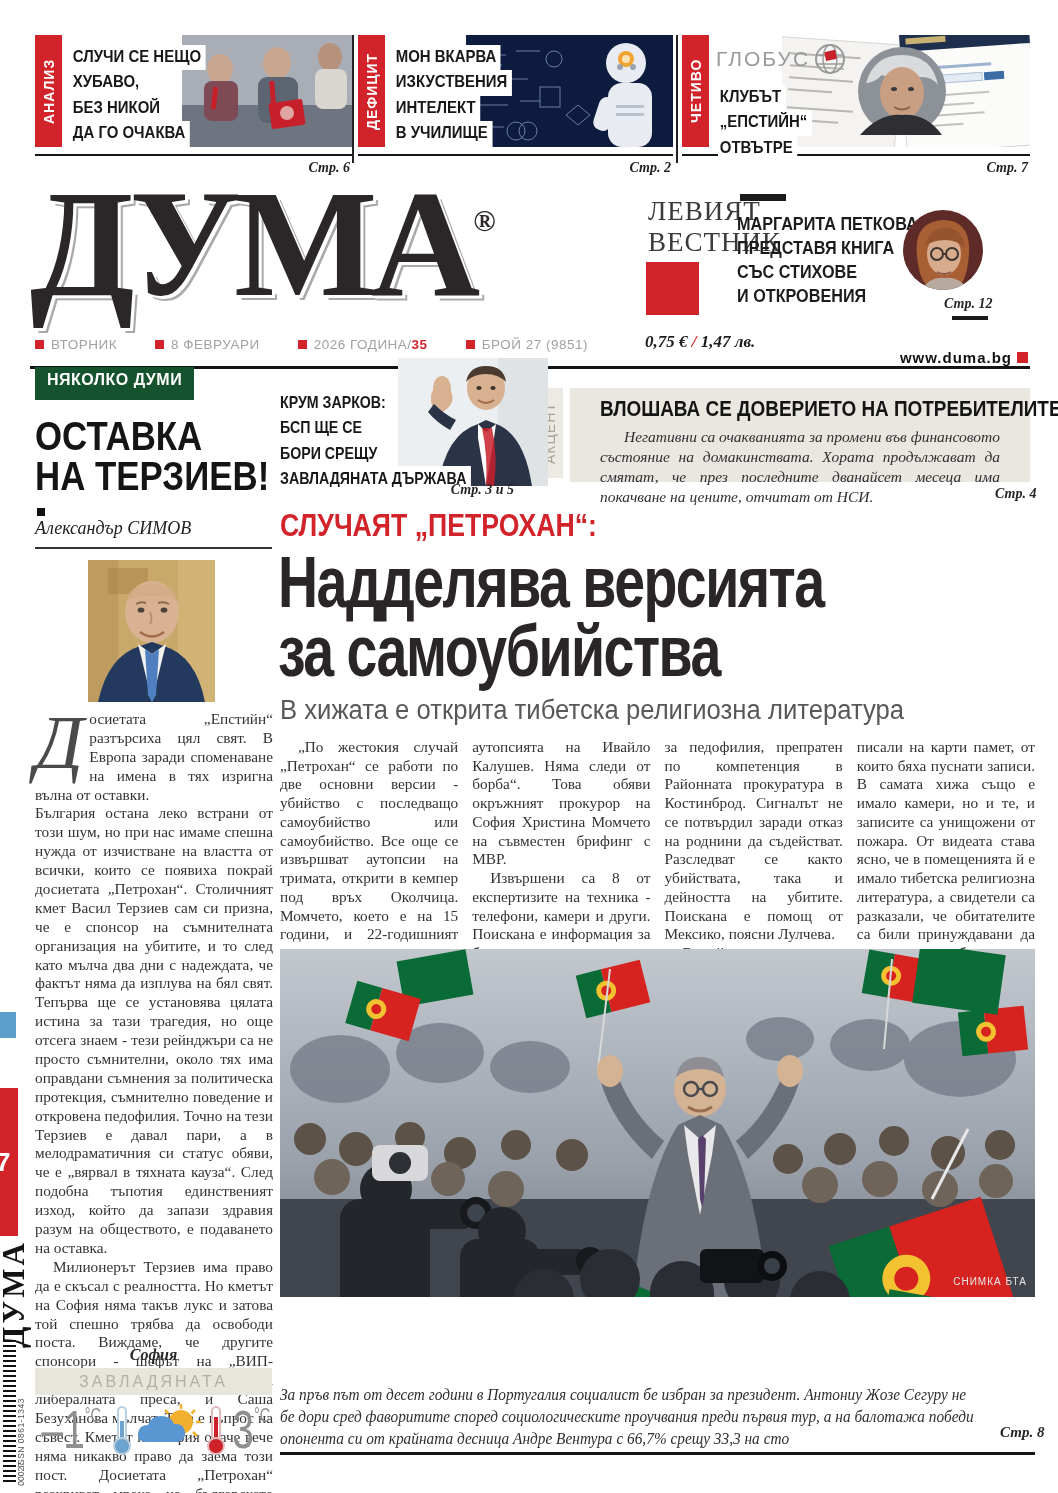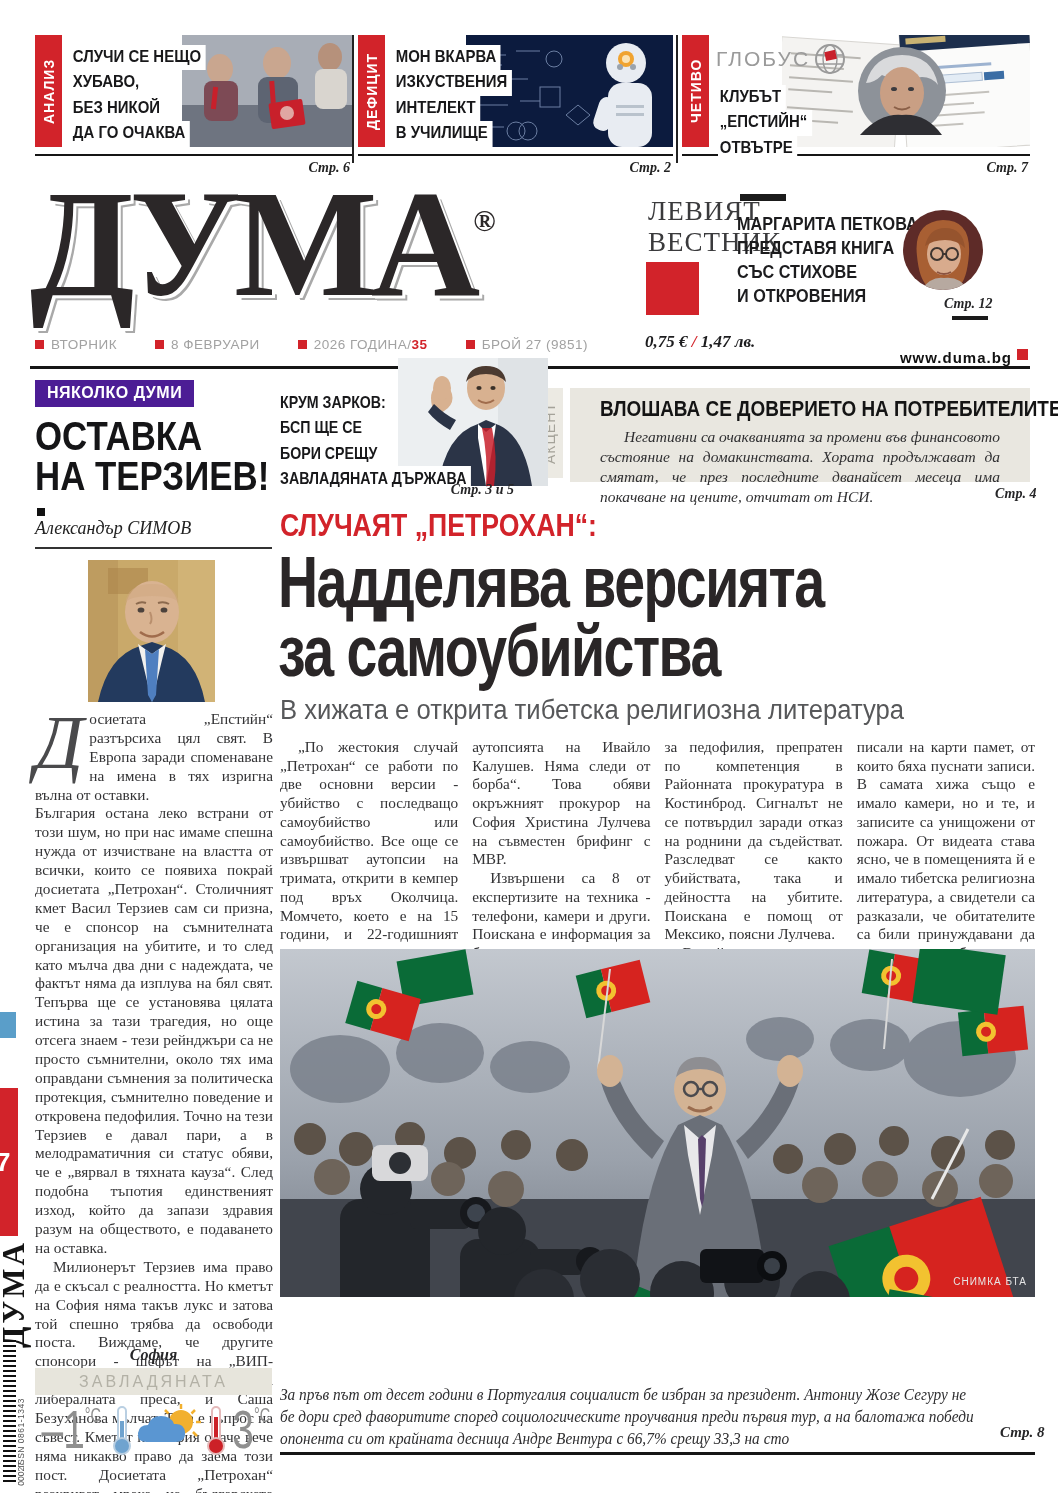--- a/index.html
+++ b/index.html
@@ -35,26 +35,26 @@
 
   
   .dateline{position:absolute;left:35px;top:337px;display:flex;gap:38px;align-items:center;
       font-family:"Liberation Sans",sans-serif;font-size:13.5px;color:#a2a2a2;letter-spacing:.5px;}
   .dateline .itm{display:flex;align-items:center;gap:7px;}
   .rsq{width:9px;height:9px;background:#d2232a;display:inline-block;}
   .dl-red{color:#d2232a;font-weight:bold;}
   .price{position:absolute;left:645px;top:332px;font-weight:bold;font-style:italic;font-size:17px;color:#1d1d1f;}
   .price .sep{color:#d2232a;font-weight:bold;}
   .www{position:absolute;right:30px;top:349px;font-family:"Liberation Sans",sans-serif;font-weight:bold;
-       font-size:15px;letter-spacing:1px;color:#111;display:flex;align-items:flex-start;gap:5px;}
+       font-size:15px;letter-spacing:1px;color:#111;display:flex;align-items:center;gap:5px;}
   .main-rule{position:absolute;left:30px;top:366px;width:1000px;height:3px;background:#151515;}
 
   
-  .op-kicker{position:absolute;left:35px;top:380px;background:#4c1d95;color:#fff;
-      font-family:"Liberation Sans",sans-serif;font-weight:bold;font-size:16px;letter-spacing:.5px;padding:4px 12px 5px;}
+  .op-kicker{position:absolute;left:35px;top:367px;background:#14532d;color:#fff;
+      font-family:"Liberation Sans",sans-serif;font-weight:bold;font-size:16px;letter-spacing:.5px;padding:4px 12px 11px;}
   .op-title{position:absolute;left:35px;top:416px;font-family:"Liberation Sans",sans-serif;font-weight:bold;
       font-size:41px;line-height:.98;color:#151517;transform:scaleX(.85);transform-origin:left top;white-space:pre-line;}
   .op-bullet{position:absolute;left:37px;top:508px;width:8px;height:8px;background:#111;}
   .op-author{position:absolute;left:35px;top:518px;font-style:italic;font-size:18px;color:#222;}
   .op-rule{position:absolute;left:35px;top:547px;width:237px;height:2px;background:#333;}
   .op-photo{position:absolute;left:88px;top:560px;width:127px;height:142px;}
   .op-body{position:absolute;left:35px;top:710px;width:238px;font-size:15.3px;line-height:1.235;
       text-align:justify;color:#333335;}
   .op-body p{margin:0;}
   .op-body p + p{text-indent:18px;}
@@ -405,21 +405,21 @@
 
   <div class="lead-kicker">СЛУЧАЯТ „ПЕТРОХАН“:</div>
   <div class="lead-head">Надделява версията
 за самоубийства</div>
   <div class="lead-sub">В хижата е открита тибетска религиозна литература</div>
   <div class="lead-cols">
     <div class="col">
         <p>„По жестокия случай „Петрохан“ се работи по две основни версии - убийство с последващо самоубийство или самоубийство. Все още се извършват аутопсии на тримата, открити в кемпер под връх Околчица. Момчето, което е на 15 години, и 22-годишният мъж са с куршуми в главата. Детето е било клекнало и със сплетени пръсти. Все още тече</p>
       </div>
     <div class="col no-indent">
-        <p>аутопсията на Ивайло Калушев. Няма следи от борба“. Това обяви окръжният прокурор на София Христина Лулчева на съвместен брифинг с МВР.</p>
+        <p>аутопсията на Ивайло Калушев. Няма следи от борба“. Това обяви окръжният прокурор на София Христина Момчето на съвместен брифинг с МВР.</p>
         <p>Извършени са 8 от експертизите на техника - телефони, камери и други. Поискана е информация за банковите сметки на жертвите. През 2025 г. в Окръжната прокуратура е имало сигнал</p>
       </div>
     <div class="col no-indent">
         <p>за педофилия, препратен по компетенция в Районната прокуратура в Костинброд. Сигналът не се потвърдил заради отказ на роднини да съдействат. Разследват се както убийствата, така и дейността на убитите. Поискана е помощ от Мексико, поясни Лулчева.</p>
         <p>В района на хижата е имало външен периметър от охранителни камери. Те за-</p>
       </div>
     <div class="col no-indent">
       <span><p>писали на карти памет, от които бяха пуснати записи. В самата хижа също е имало камери, но и те, и записите са унищожени от пожара. От видеата става ясно, че в помещенията й е имало тибетска религиозна литература, а свидетели са разказали, че обитателите са били принуждавани да извършват божествени ритуали всеки ден.</p></span>
       <div class="col-page">Стр. 2</div>
     </div>

